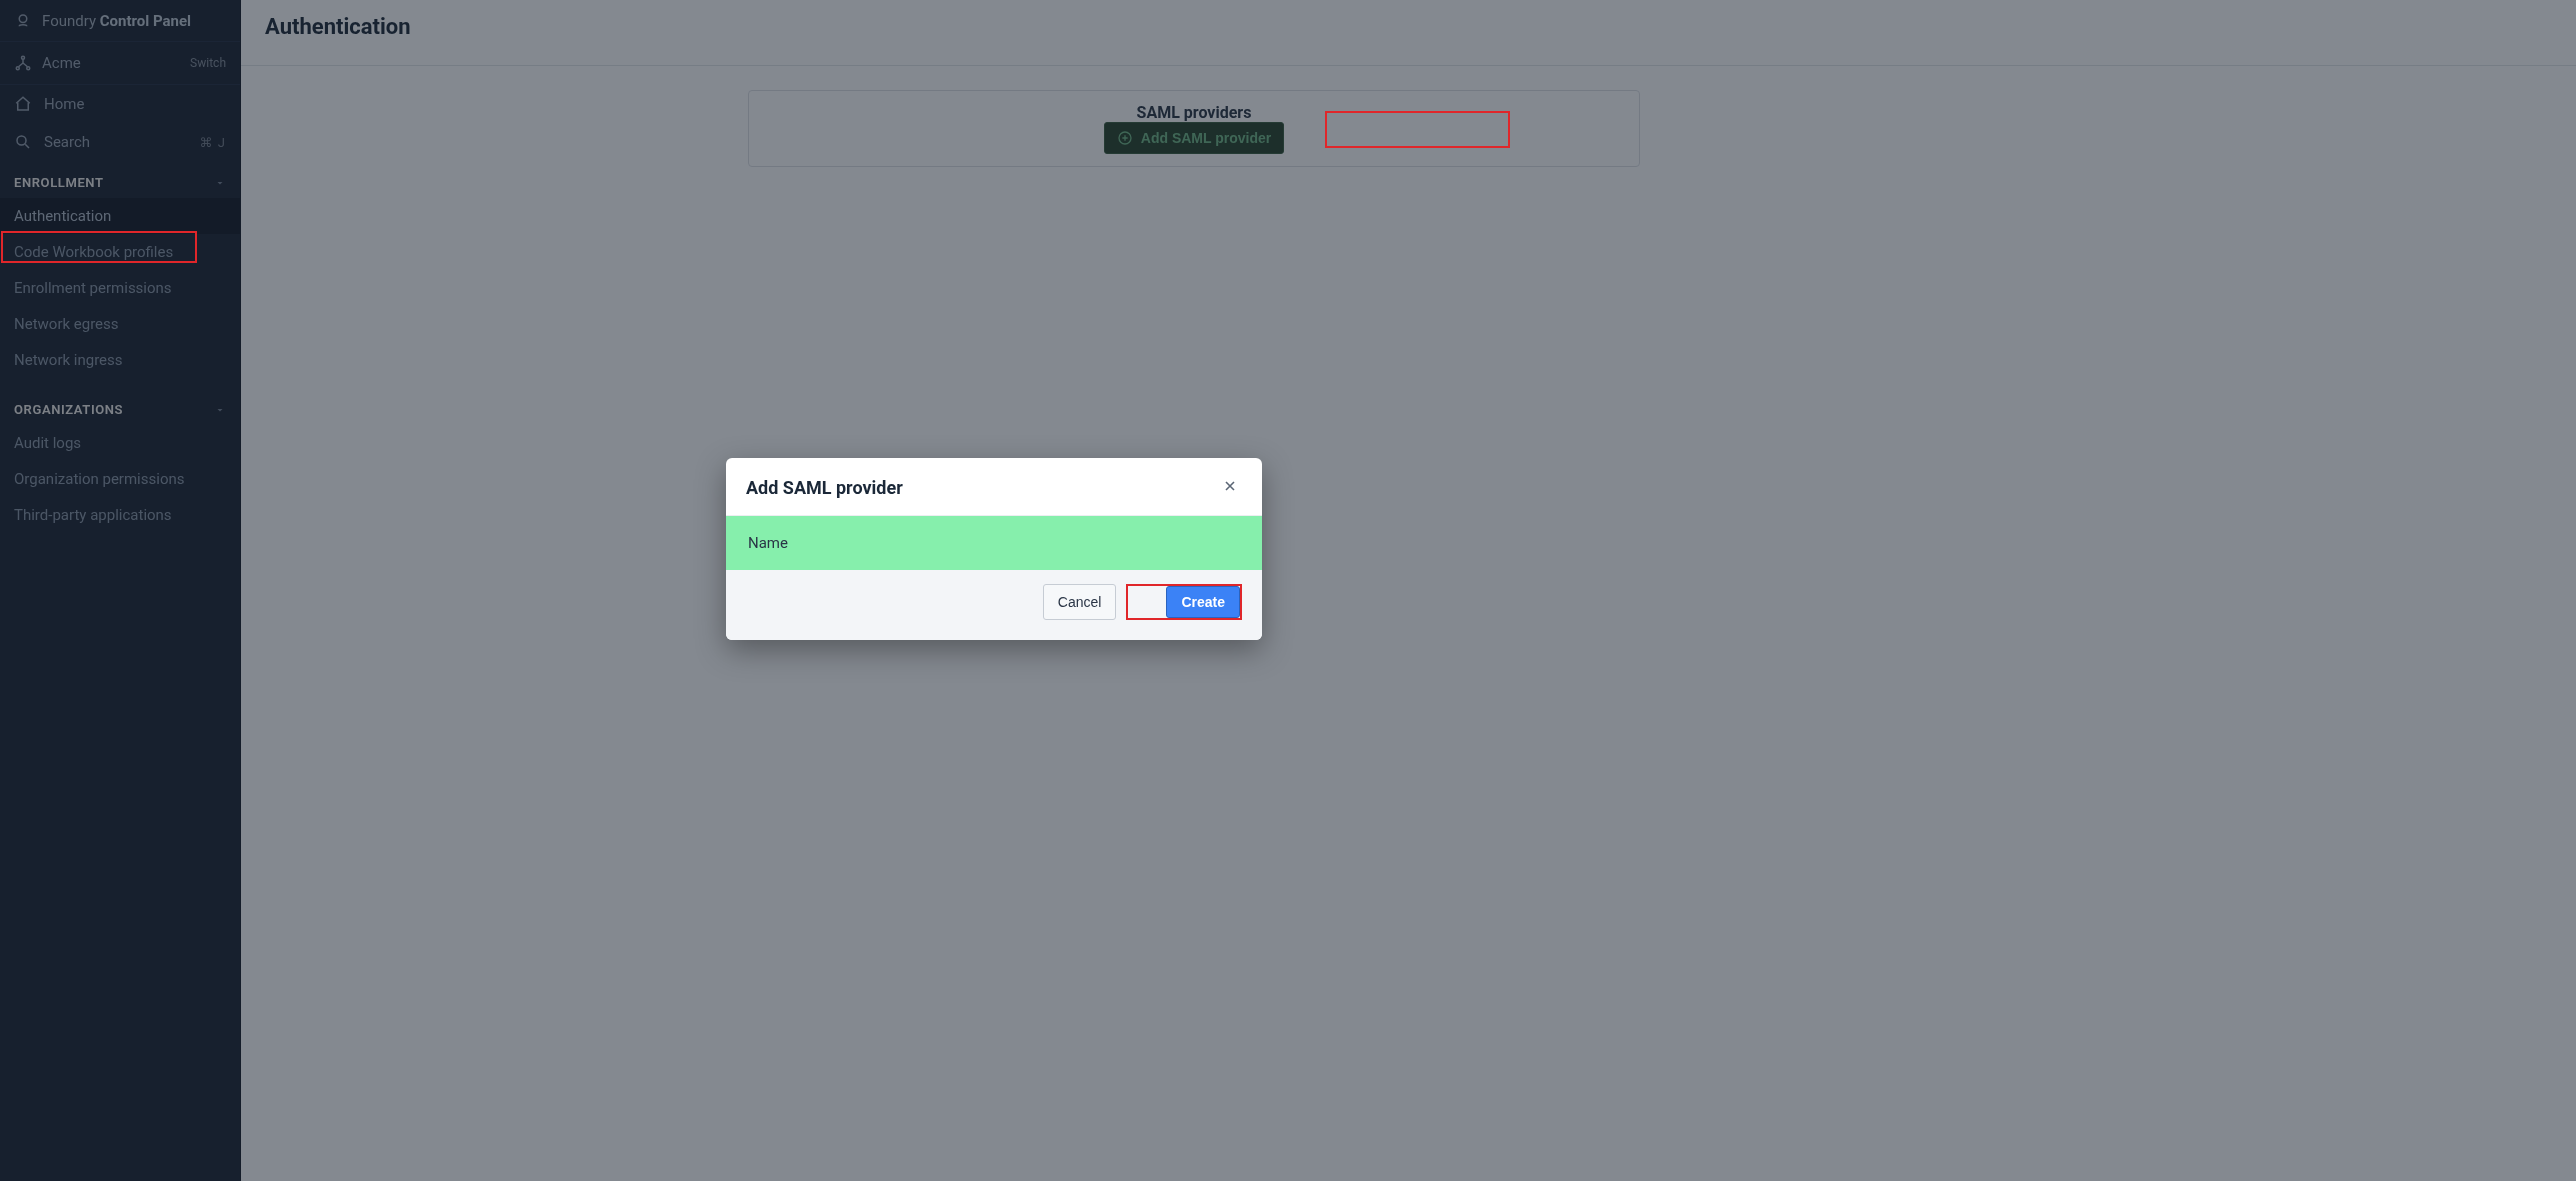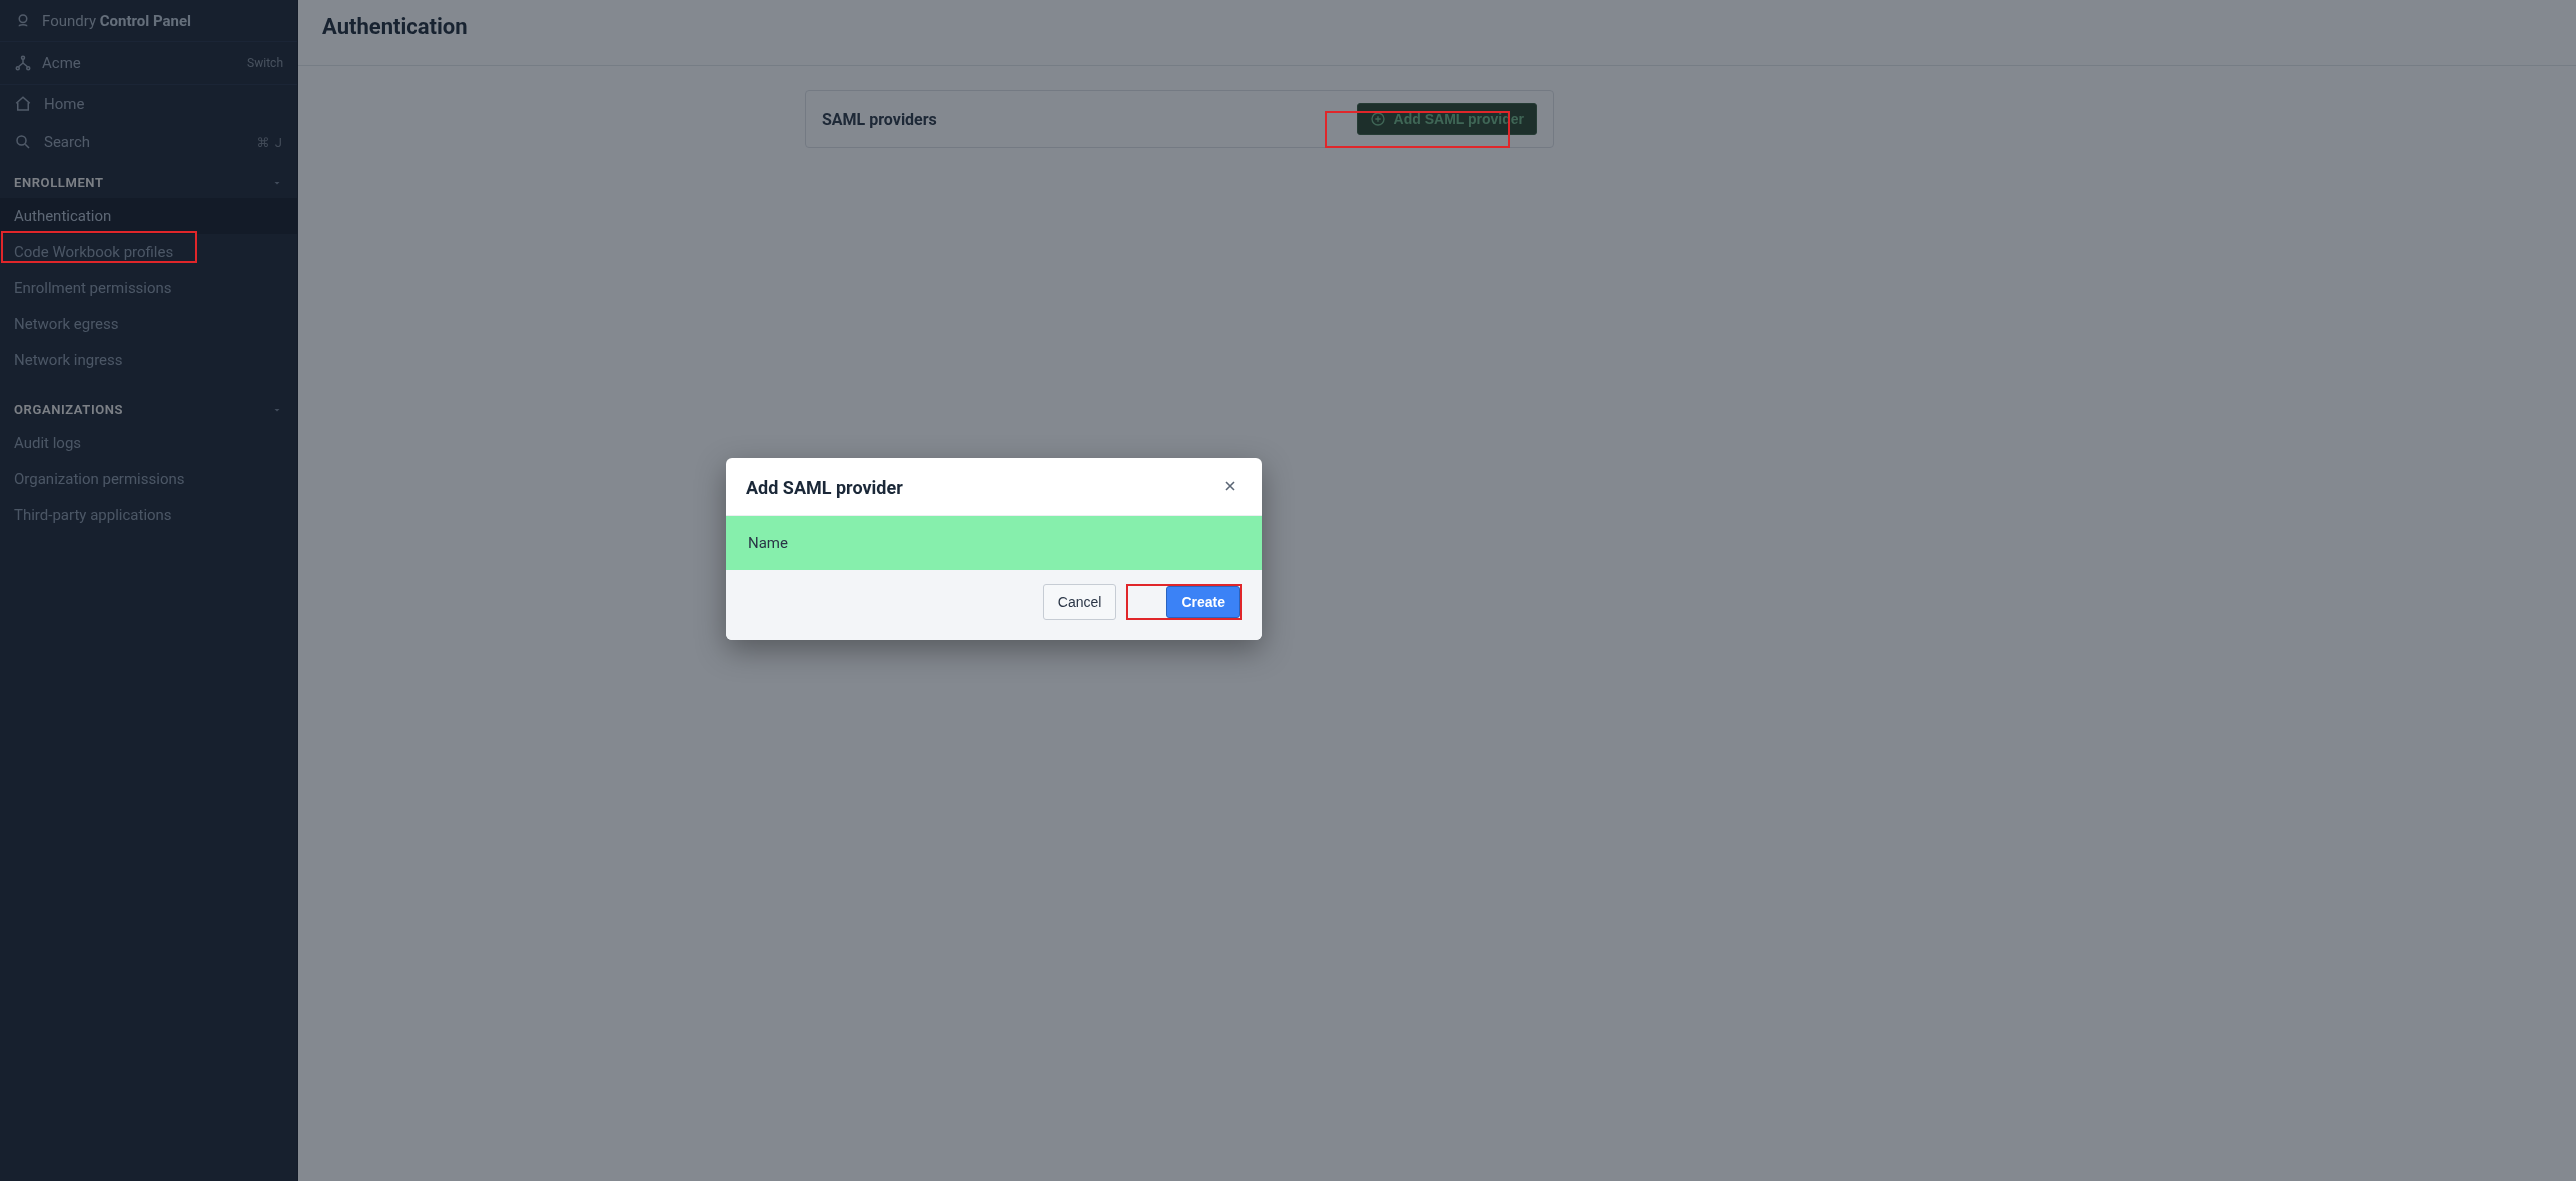--- a/index.html
+++ b/index.html
@@ -3,21 +3,21 @@
 <meta charset="utf-8">
 <style>
   * { box-sizing: border-box; margin: 0; padding: 0; }
   html, body { width: 100%; height: 100%; font-family: -apple-system, BlinkMacSystemFont, "Segoe UI", Roboto, "Helvetica Neue", Arial, sans-serif; }
   body { background: #1a2332; overflow: hidden; }
 
   .app { display: flex; width: 100%; height: 100vh; }
 
   
   .sidebar {
-    width: 298px;
+    width: 241px;
     flex-shrink: 0;
     background: #1b2535;
     color: #7d8a9a;
     display: flex;
     flex-direction: column;
     font-size: 14px;
     border-right: 1px solid #141c2a;
   }
   .sidebar-top {
     display: flex;
@@ -99,28 +99,29 @@
     color: #4c5a6b;
   }
   .main-body {
     flex: 1;
     padding: 24px 24px;
     overflow: auto;
   }
 
   .card {
     margin-left: 483px;
-    width: 749px;
+    width: 892px;
     border: 1px solid #d4d9df;
     border-radius: 4px;
     background: #f5f7f9;
     display: flex;
     align-items: center;
     justify-content: space-between;
     padding: 12px 16px;
+    flex-direction: column;
   }
   .card-title {
     font-size: 16px;
     font-weight: 700;
     color: #293647;
   }
   .add-btn {
     display: inline-flex;
     align-items: center;
     gap: 8px;

